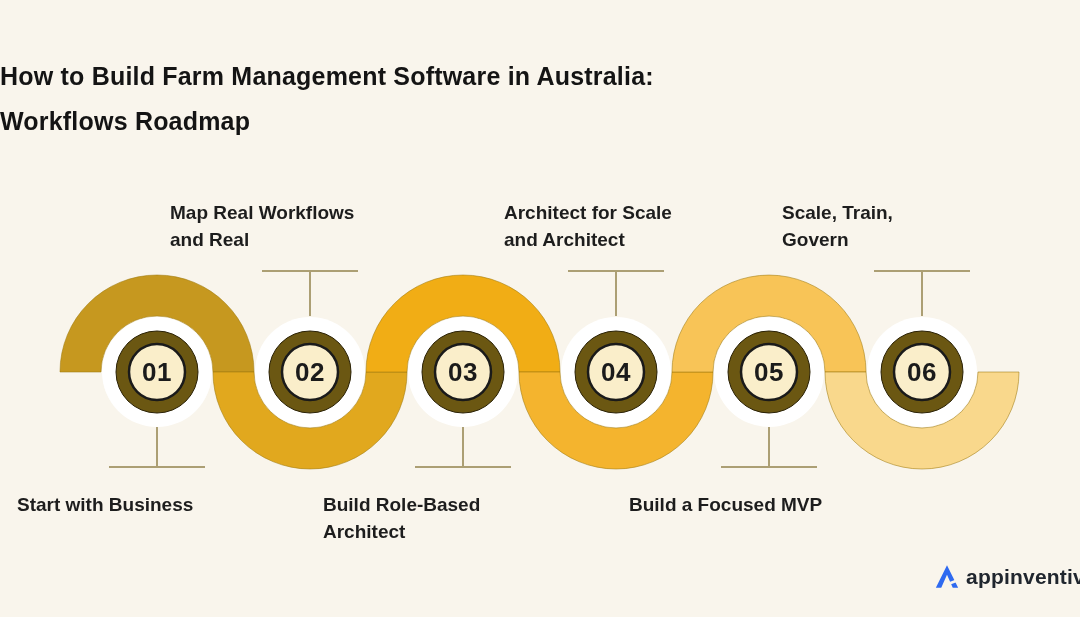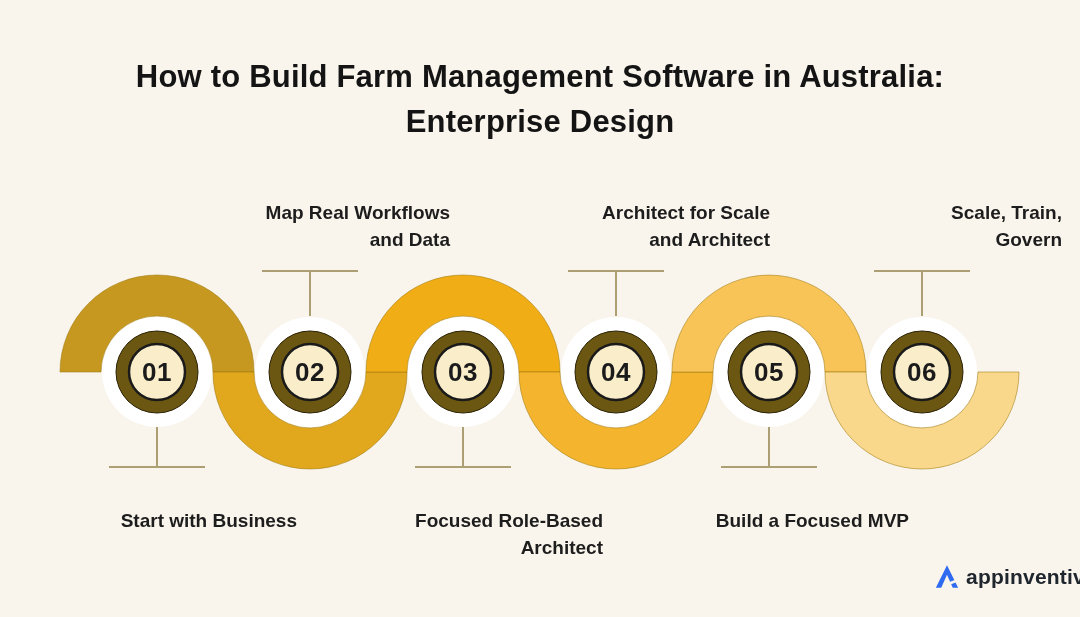--- a/index.html
+++ b/index.html
@@ -5,50 +5,50 @@
   html,body{margin:0;padding:0;}
   .stage{
     position:relative;
     width:1080px;height:617px;
     background:#f9f5ec;
     overflow:hidden;
     font-family:"Liberation Sans", sans-serif;
   }
   .title{
     position:absolute;top:54px;left:0;width:1080px;
-    text-align:center;color:#141414;
-    font-size:31px;font-weight:700;line-height:45px;
+    color:#141414;
+    font-size:25px;font-weight:700;line-height:45px;
     letter-spacing:.2px;
   }
   .wave-svg{position:absolute;left:0;top:0;}
   .seg{stroke:#9f7a0e;stroke-opacity:.55;stroke-width:1;}
   .ring{stroke:#2a2105;stroke-width:1;}
   .badge{stroke-width:2.5;}
   .num{font-family:"Liberation Sans",sans-serif;font-size:26px;font-weight:700;text-anchor:middle;letter-spacing:.5px;}
   .connector{fill:none;stroke-width:2;}
   .step-label{
-    position:absolute;width:280px;text-align:right;
+    position:absolute;width:280px;text-align:left;
     color:#1d1d1d;font-size:19px;font-weight:700;line-height:27px;
   }
   .step-label.top{top:199px;}
-  .step-label.bottom{top:491px;margin-top:16px;}
+  .step-label.bottom{top:491px;}
   .logo{
     position:absolute;left:934px;top:563px;
     display:flex;align-items:center;gap:6px;
   }
   .logo-text{font-size:21px;font-weight:600;letter-spacing:.2px;}
 </style>
 </head>
 <body>
 
 <div class="stage" style="background: rgb(249, 245, 236);">
 
   <div class="title">
     <div>How to Build Farm Management Software in Australia:</div>
-    <div>Enterprise Design</div>
+    <div>Workflows Roadmap</div>
   </div>
 
   <svg class="wave-svg" width="1080" height="617" viewBox="0 0 1080 617">
 
     <path class="seg" d="M60 372 A97 97 0 0 1 254 372 L213 372 A56 56 0 0 0 101 372 Z" fill="#c6981f"></path>
     <path class="seg" d="M213 372 A97 97 0 0 0 407 372 L366 372 A56 56 0 0 1 254 372 Z" fill="#e1a81e"></path>
     <path class="seg" d="M366 372 A97 97 0 0 1 560 372 L519 372 A56 56 0 0 0 407 372 Z" fill="#f1ad15"></path>
     <path class="seg" d="M519 372 A97 97 0 0 0 713 372 L672 372 A56 56 0 0 1 560 372 Z" fill="#f4b42e"></path>
     <path class="seg" d="M672 372 A97 97 0 0 1 866 372 L825 372 A56 56 0 0 0 713 372 Z" fill="#f8c457"></path>
     <path class="seg" d="M825 372 A97 97 0 0 0 1019 372 L978 372 A56 56 0 0 1 866 372 Z" fill="#f9d88c"></path>
@@ -97,27 +97,27 @@
       <text class="num" x="769" y="381">05</text>
       <text class="num" x="922" y="381">06</text>
     </g>
   </svg>
 
   <div class="step-label bottom" style="left:17px">
     <div>Start with Business</div>
   </div>
   <div class="step-label top" style="left:170px">
     <div>Map Real Workflows</div>
-    <div>and Data</div>
+    <div>and Real</div>
   </div>
   <div class="step-label bottom" style="left:323px">
-    <div>Focused Role-Based</div>
+    <div>Build Role-Based</div>
     <div>Architect</div>
   </div>
-  <div class="step-label top" style="left:490px">
+  <div class="step-label top" style="left:504px">
     <div>Architect for Scale</div>
     <div>and Architect</div>
   </div>
   <div class="step-label bottom" style="left:629px">
     <div>Build a Focused MVP</div>
     <div></div>
   </div>
   <div class="step-label top" style="left:782px">
     <div>Scale, Train,</div>
     <div>Govern</div>

